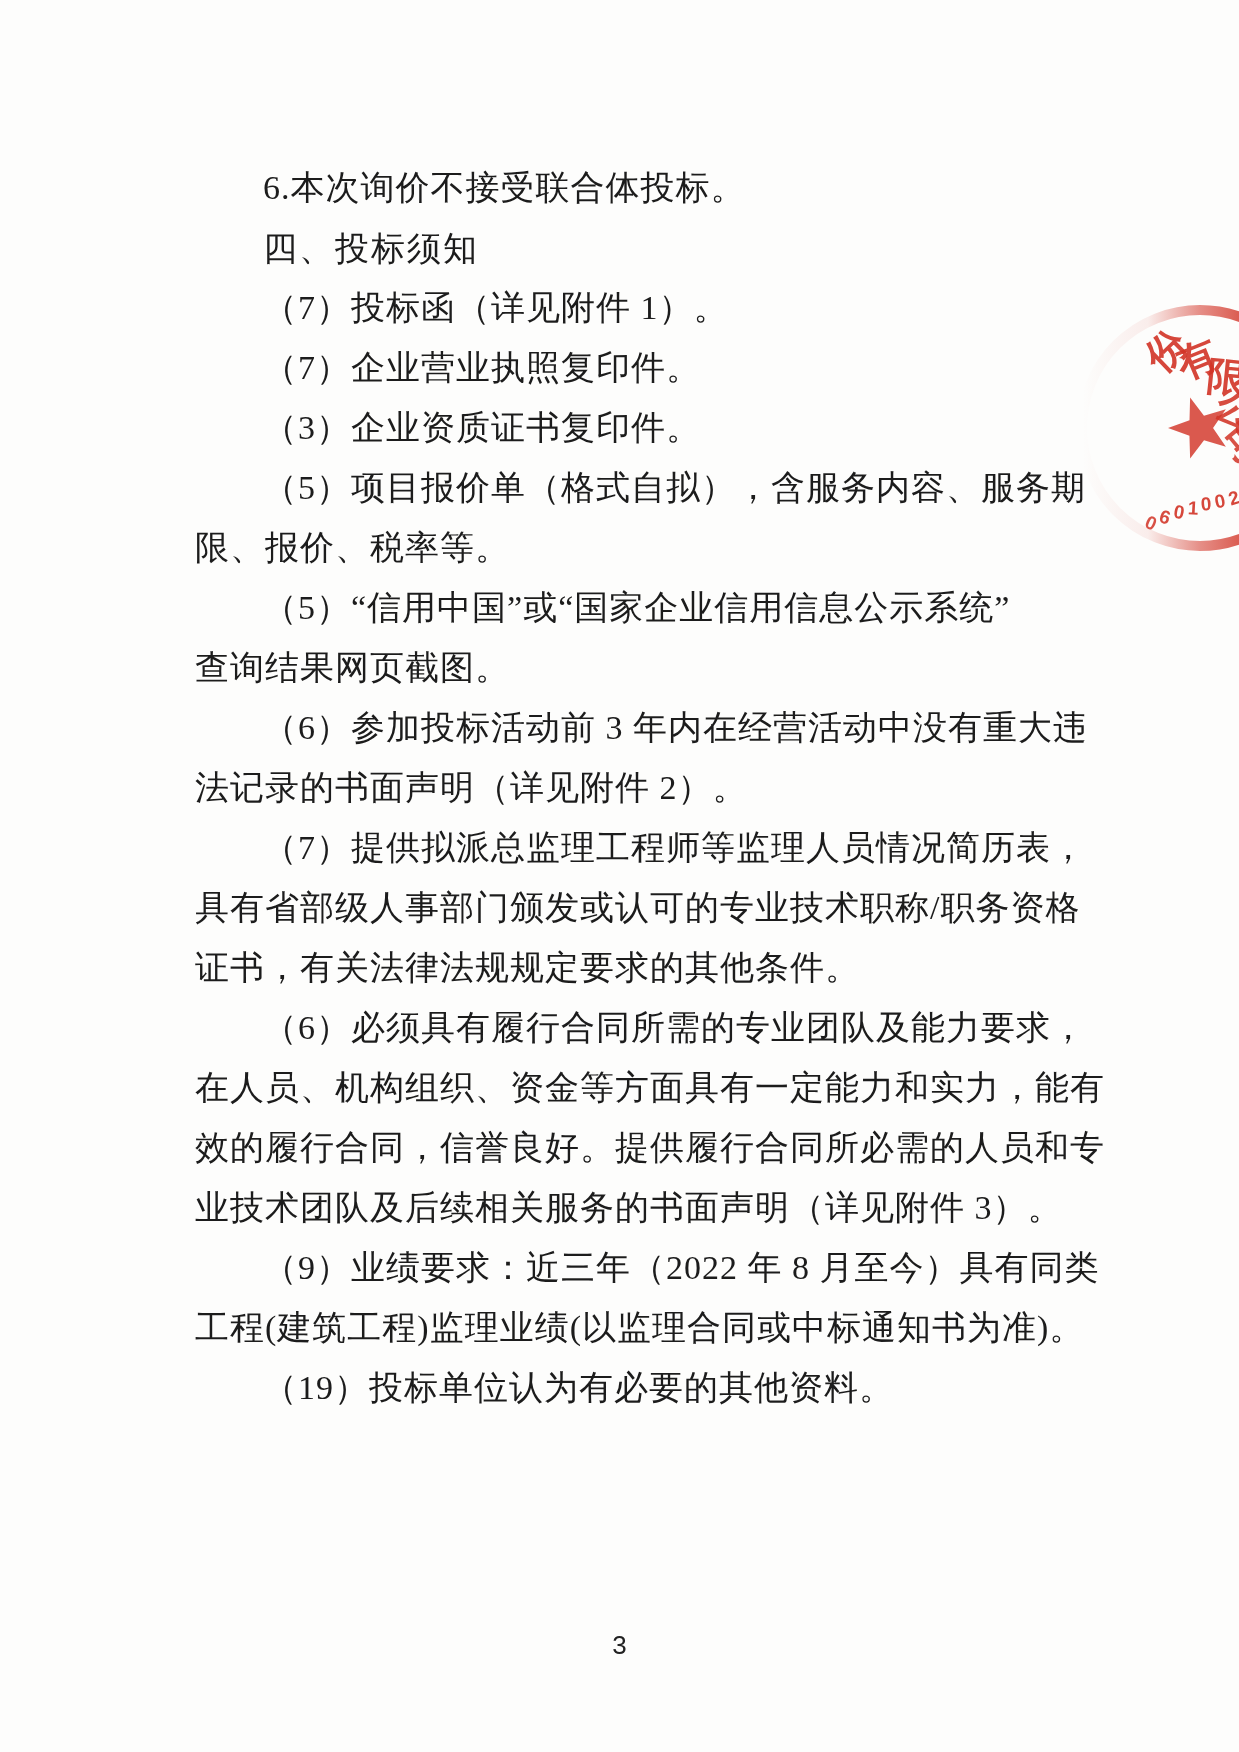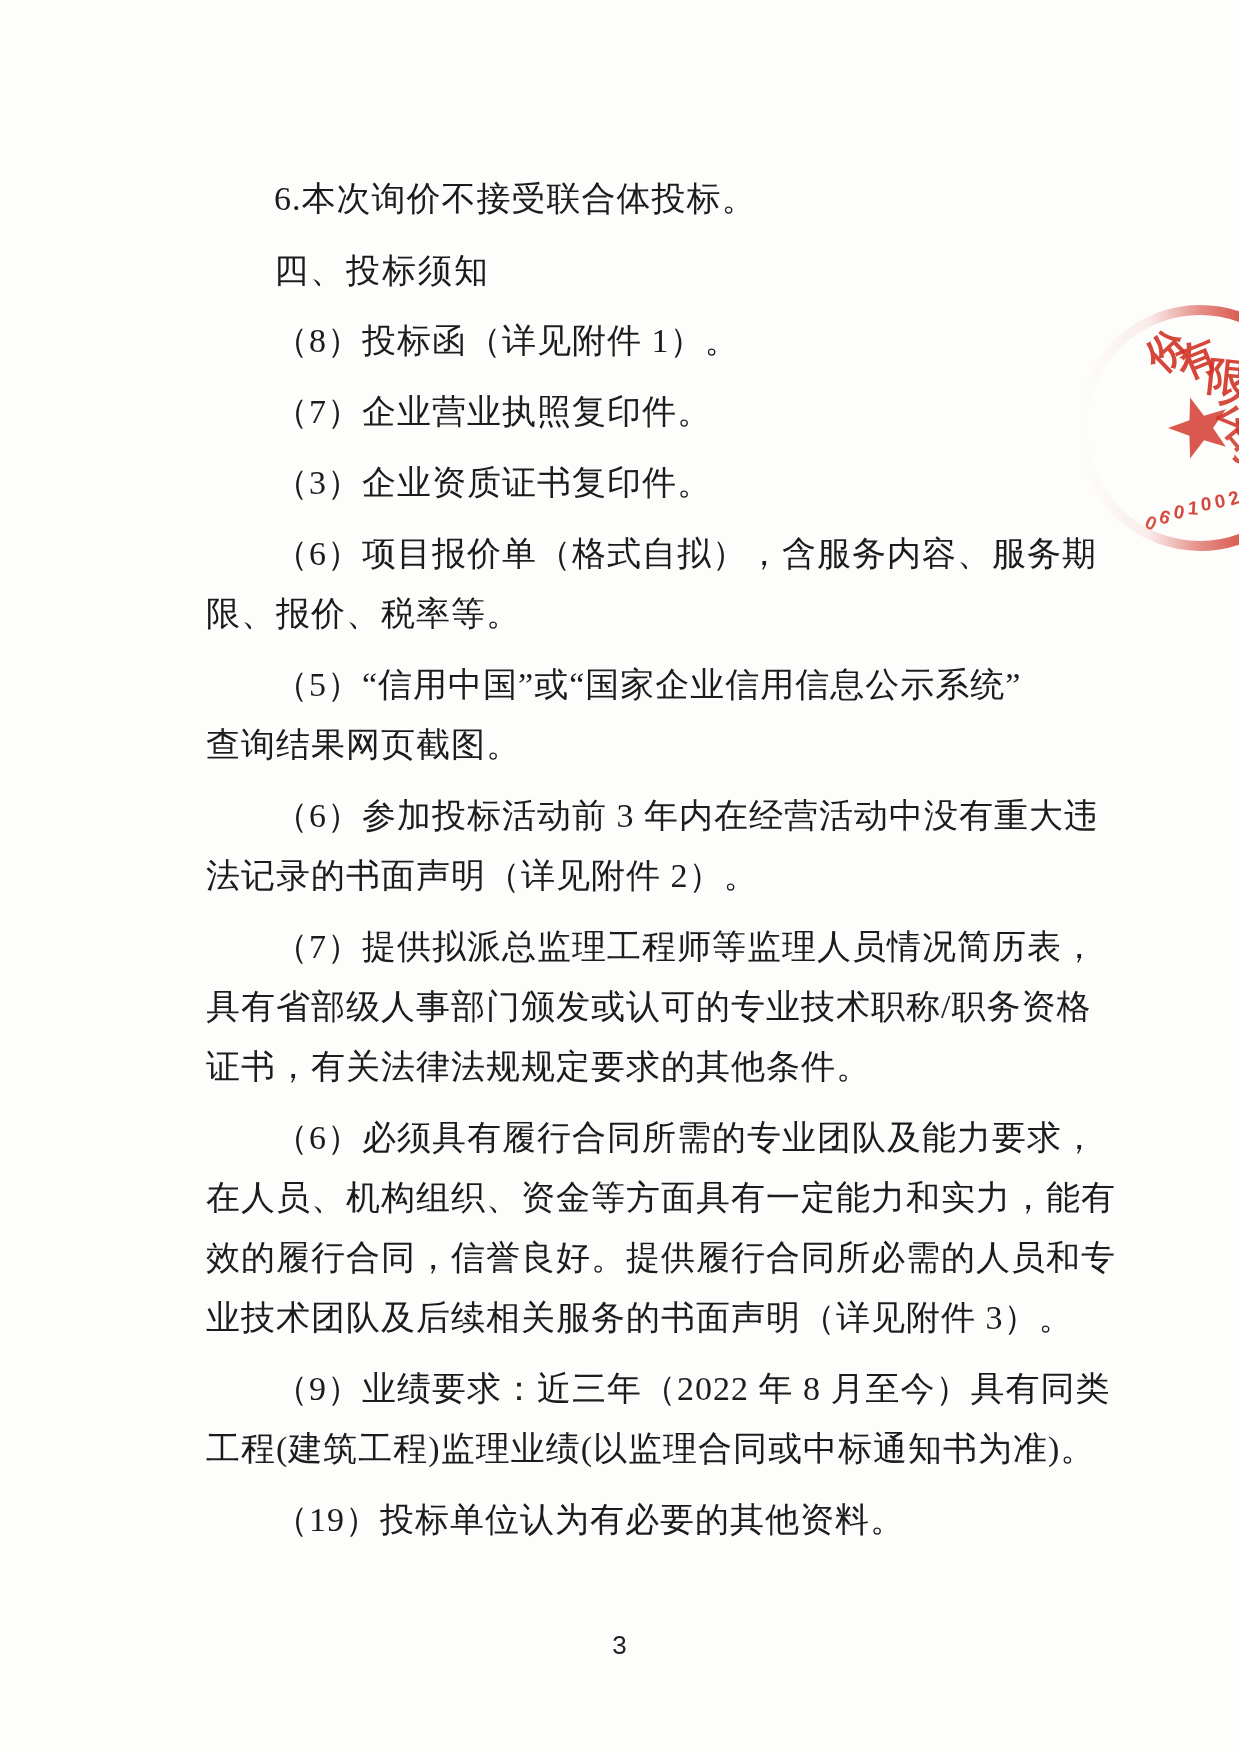--- a/index.html
+++ b/index.html
@@ -25,21 +25,21 @@
     left: 195px;
     top: 158px;
     width: 1000px;
     color: #1c1c1c;
     font-size: 34px;
     line-height: 60px;
     letter-spacing: 1px;
     text-align: left;
   }
   .para {
-    margin: 11px;
+    margin: 0;
     white-space: pre-line;      
     text-indent: 2em;           
   }
   .para.heading {
     font-weight: normal;
     font-family: "Liberation Sans", sans-serif;
     letter-spacing: 2px;
   }
   .page-number {
     position: absolute;
@@ -65,24 +65,24 @@
   }
 </style>
 </head>
 <body>
 
 <div class="scan-page">
 
   <div class="doc-text">
     <p class="para">6.本次询价不接受联合体投标。</p>
     <p class="para heading">四、投标须知</p>
-    <p class="para">（8）投标函（详见附件 1）。</p>
+    <p class="para">（7）投标函（详见附件 1）。</p>
     <p class="para">（7）企业营业执照复印件。</p>
     <p class="para">（3）企业资质证书复印件。</p>
-    <p class="para">（6）项目报价单（格式自拟），含服务内容、服务期
+    <p class="para">（5）项目报价单（格式自拟），含服务内容、服务期
 限、报价、税率等。</p>
     <p class="para">（5）“信用中国”或“国家企业信用信息公示系统”
 查询结果网页截图。</p>
     <p class="para">（6）参加投标活动前 3 年内在经营活动中没有重大违
 法记录的书面声明（详见附件 2）。</p>
     <p class="para">（7）提供拟派总监理工程师等监理人员情况简历表，
 具有省部级人事部门颁发或认可的专业技术职称/职务资格
 证书，有关法律法规规定要求的其他条件。</p>
     <p class="para">（6）必须具有履行合同所需的专业团队及能力要求，
 在人员、机构组织、资金等方面具有一定能力和实力，能有

